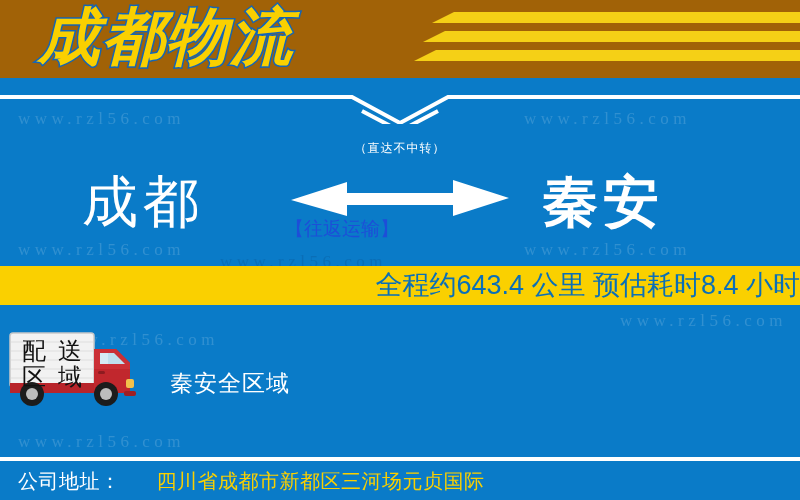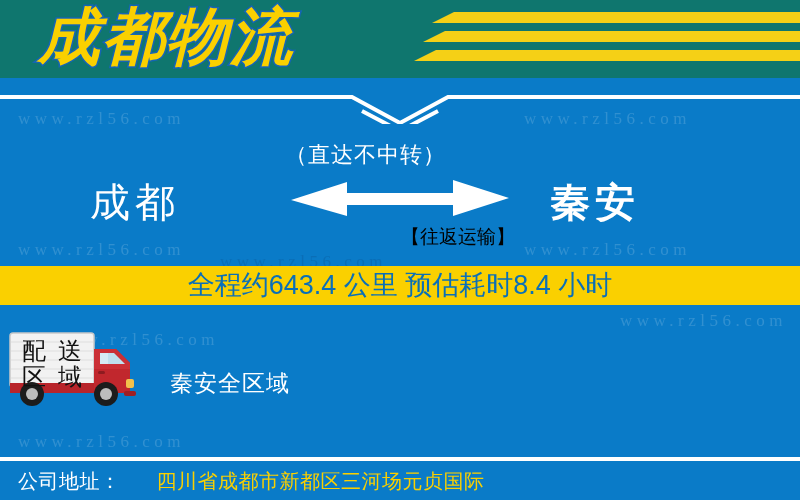--- a/index.html
+++ b/index.html
@@ -17,21 +17,21 @@
     height: 500px;
     overflow: hidden;
     background: #ffffff;
   }
 
   
   .header {
     position: absolute;
     left: 0; top: 0;
     width: 800px; height: 78px;
-    background: #0f766e;
+    background: #a16207;
     overflow: hidden;
   }
   .brand-title {
     position: absolute;
     left: 38px;
     top: -2px;
     font-size: 62px;
     font-weight: bold;
     font-style: italic;
     letter-spacing: 2px;
@@ -100,49 +100,48 @@
     letter-spacing: 4.5px;
     white-space: nowrap;
     font-family: Liberation Serif, serif;
   }
   .wm-dark { color: rgba(10,80,140,0.28); }
 
   
   .city {
     position: absolute;
     top: 170px;
-    font-size: 40px;
+    font-size: 56px;
     line-height: 64px;
     color: #ffffff;
     letter-spacing: 5px;
     white-space: nowrap;
-    margin-left: 8px;
   }
   .city-origin { left: 82px; }
   .city-dest   { left: 542px; font-weight: bold; }
 
   .direct-note {
     position: absolute;
     left: 285px;
     top: 140px;
     width: 230px;
-    text-align: left;
-    font-size: 22px;
+    text-align: center;
+    font-size: 12px;
     color: #ffffff;
     letter-spacing: 1px;
     white-space: nowrap;
   }
   .roundtrip-note {
     position: absolute;
     left: 285px;
-    top: 224px;
+    top: 216px;
     width: 230px;
-    text-align: right;
+    text-align: left;
     font-size: 19px;
-    color: #000000;
+    color: #1d4ed8;
     letter-spacing: 0px;
     white-space: nowrap;
   }
   .arrow-wrap {
     position: absolute;
     left: 285px;
     top: 176px;
     width: 230px;
     height: 44px;
   }
@@ -152,21 +151,21 @@
     position: absolute;
     left: 0; top: 266px;
     width: 800px; height: 39px;
     background: #FAD000;
   }
   .yellow-bar-text {
     position: absolute;
     left: 0; top: 0;
     width: 800px; height: 39px;
     line-height: 39px;
-    text-align: center;
+    text-align: right;
     color: #0A6FB8;
     font-size: 27px;
     letter-spacing: 0px;
     white-space: nowrap;
   }
 
   
   .truck {
     position: absolute;
     left: 8px;

